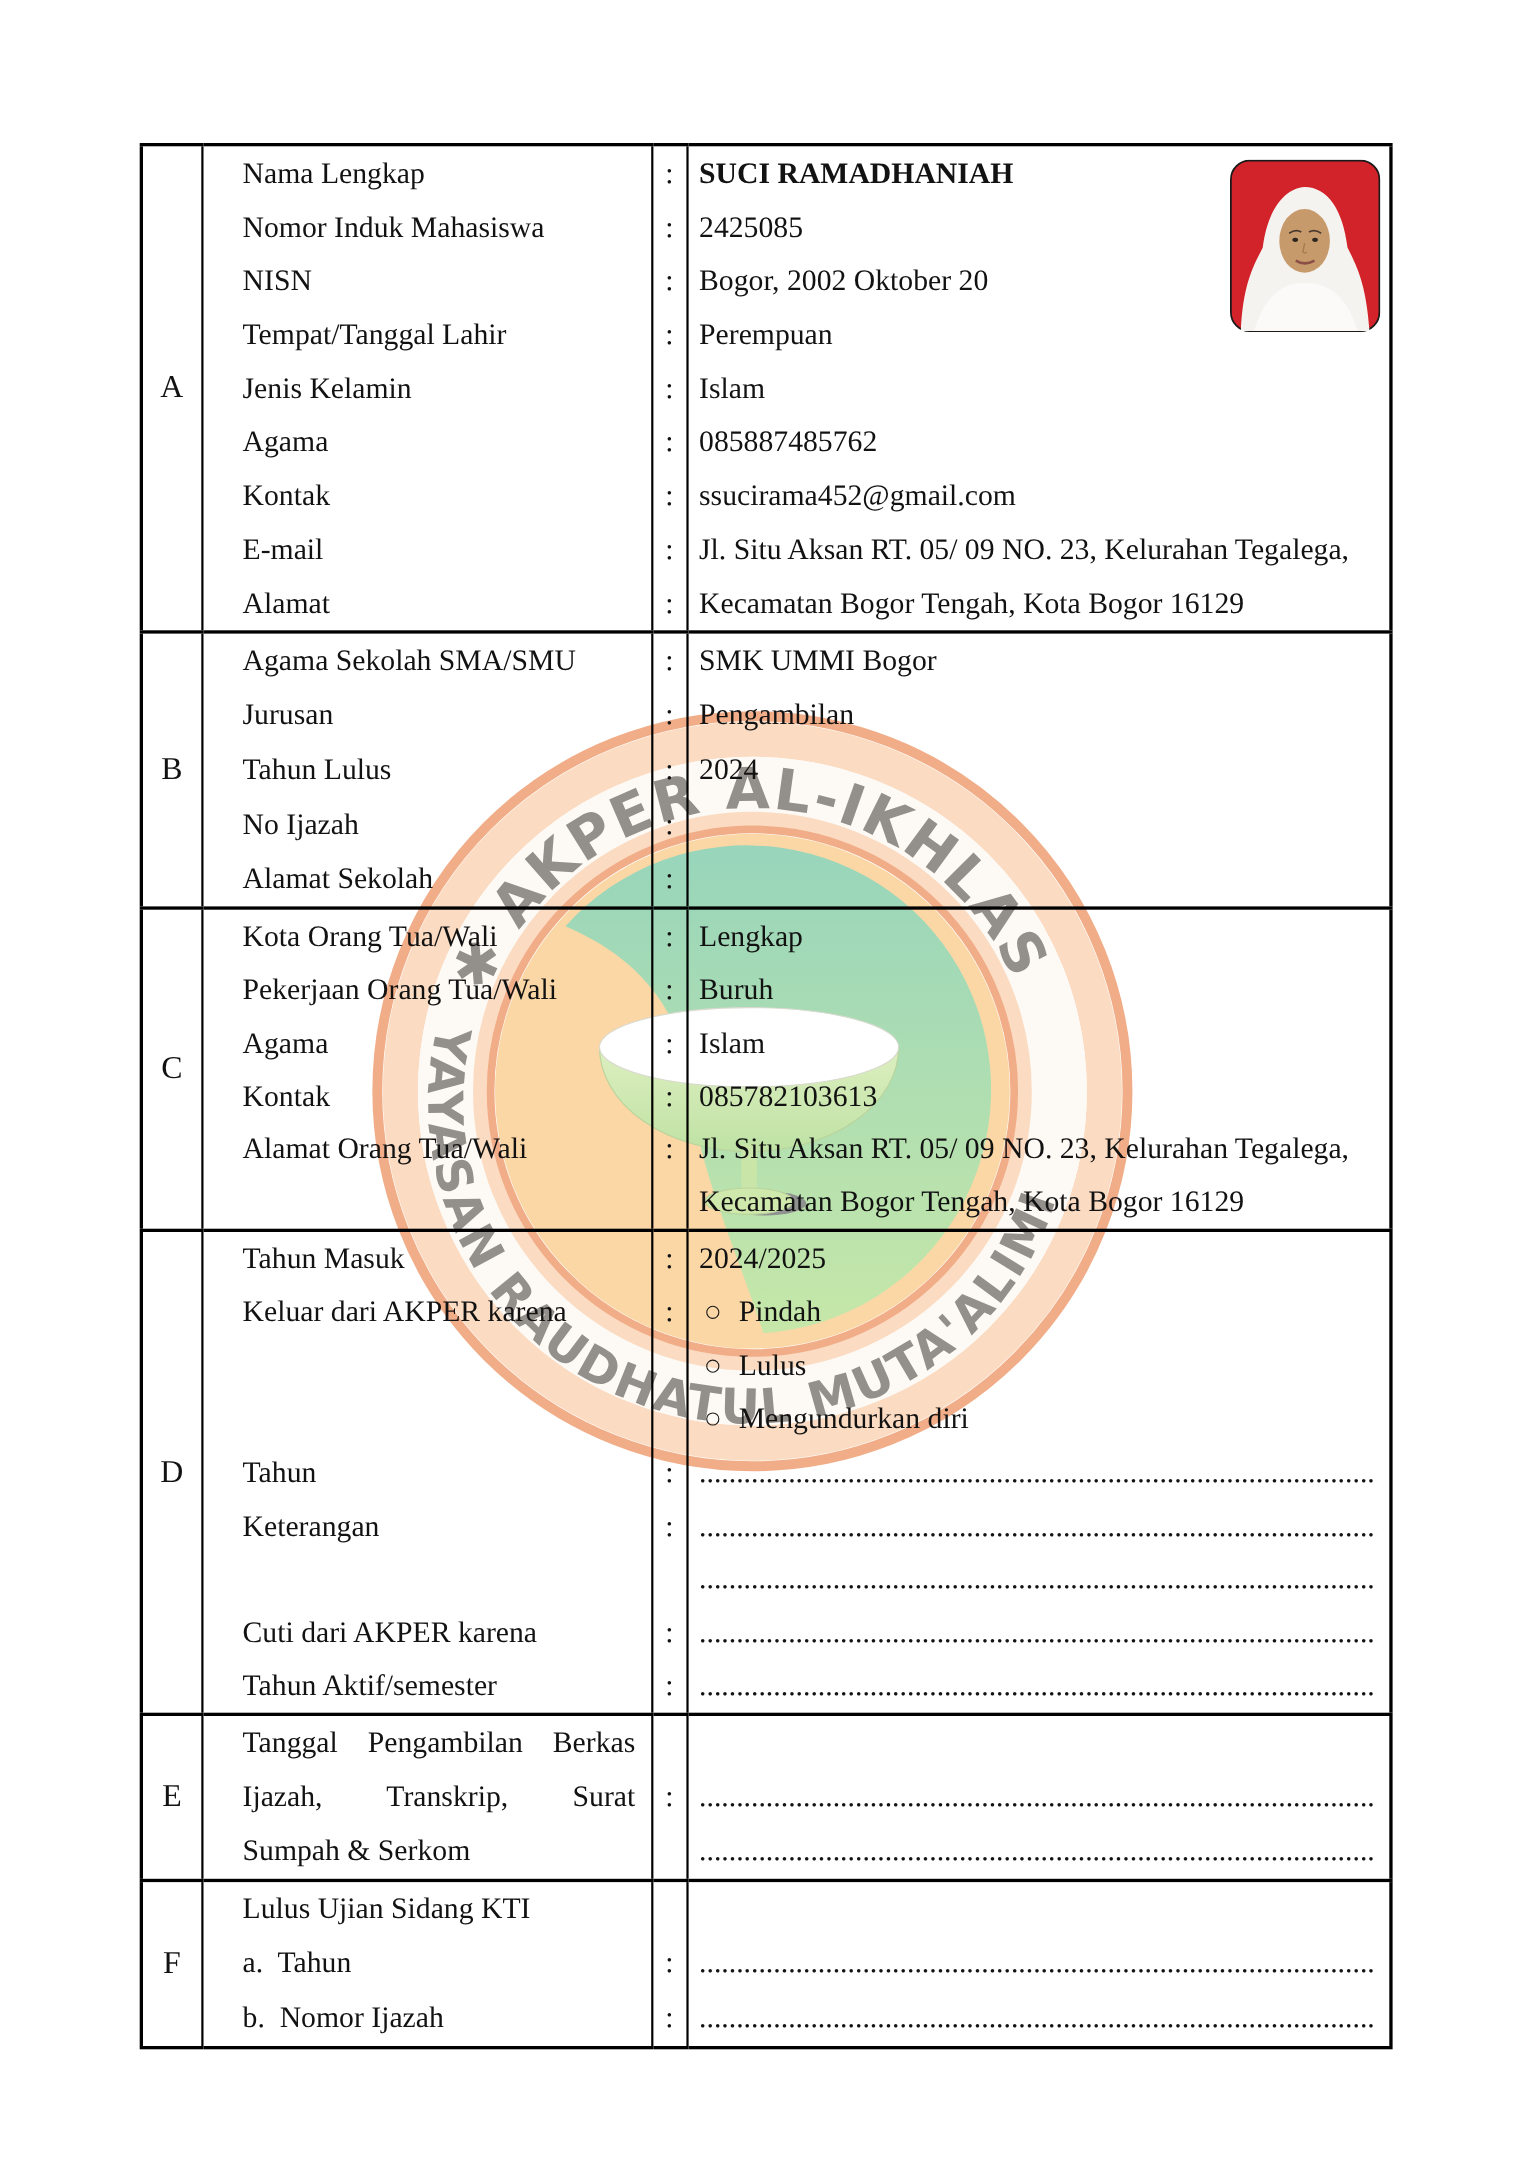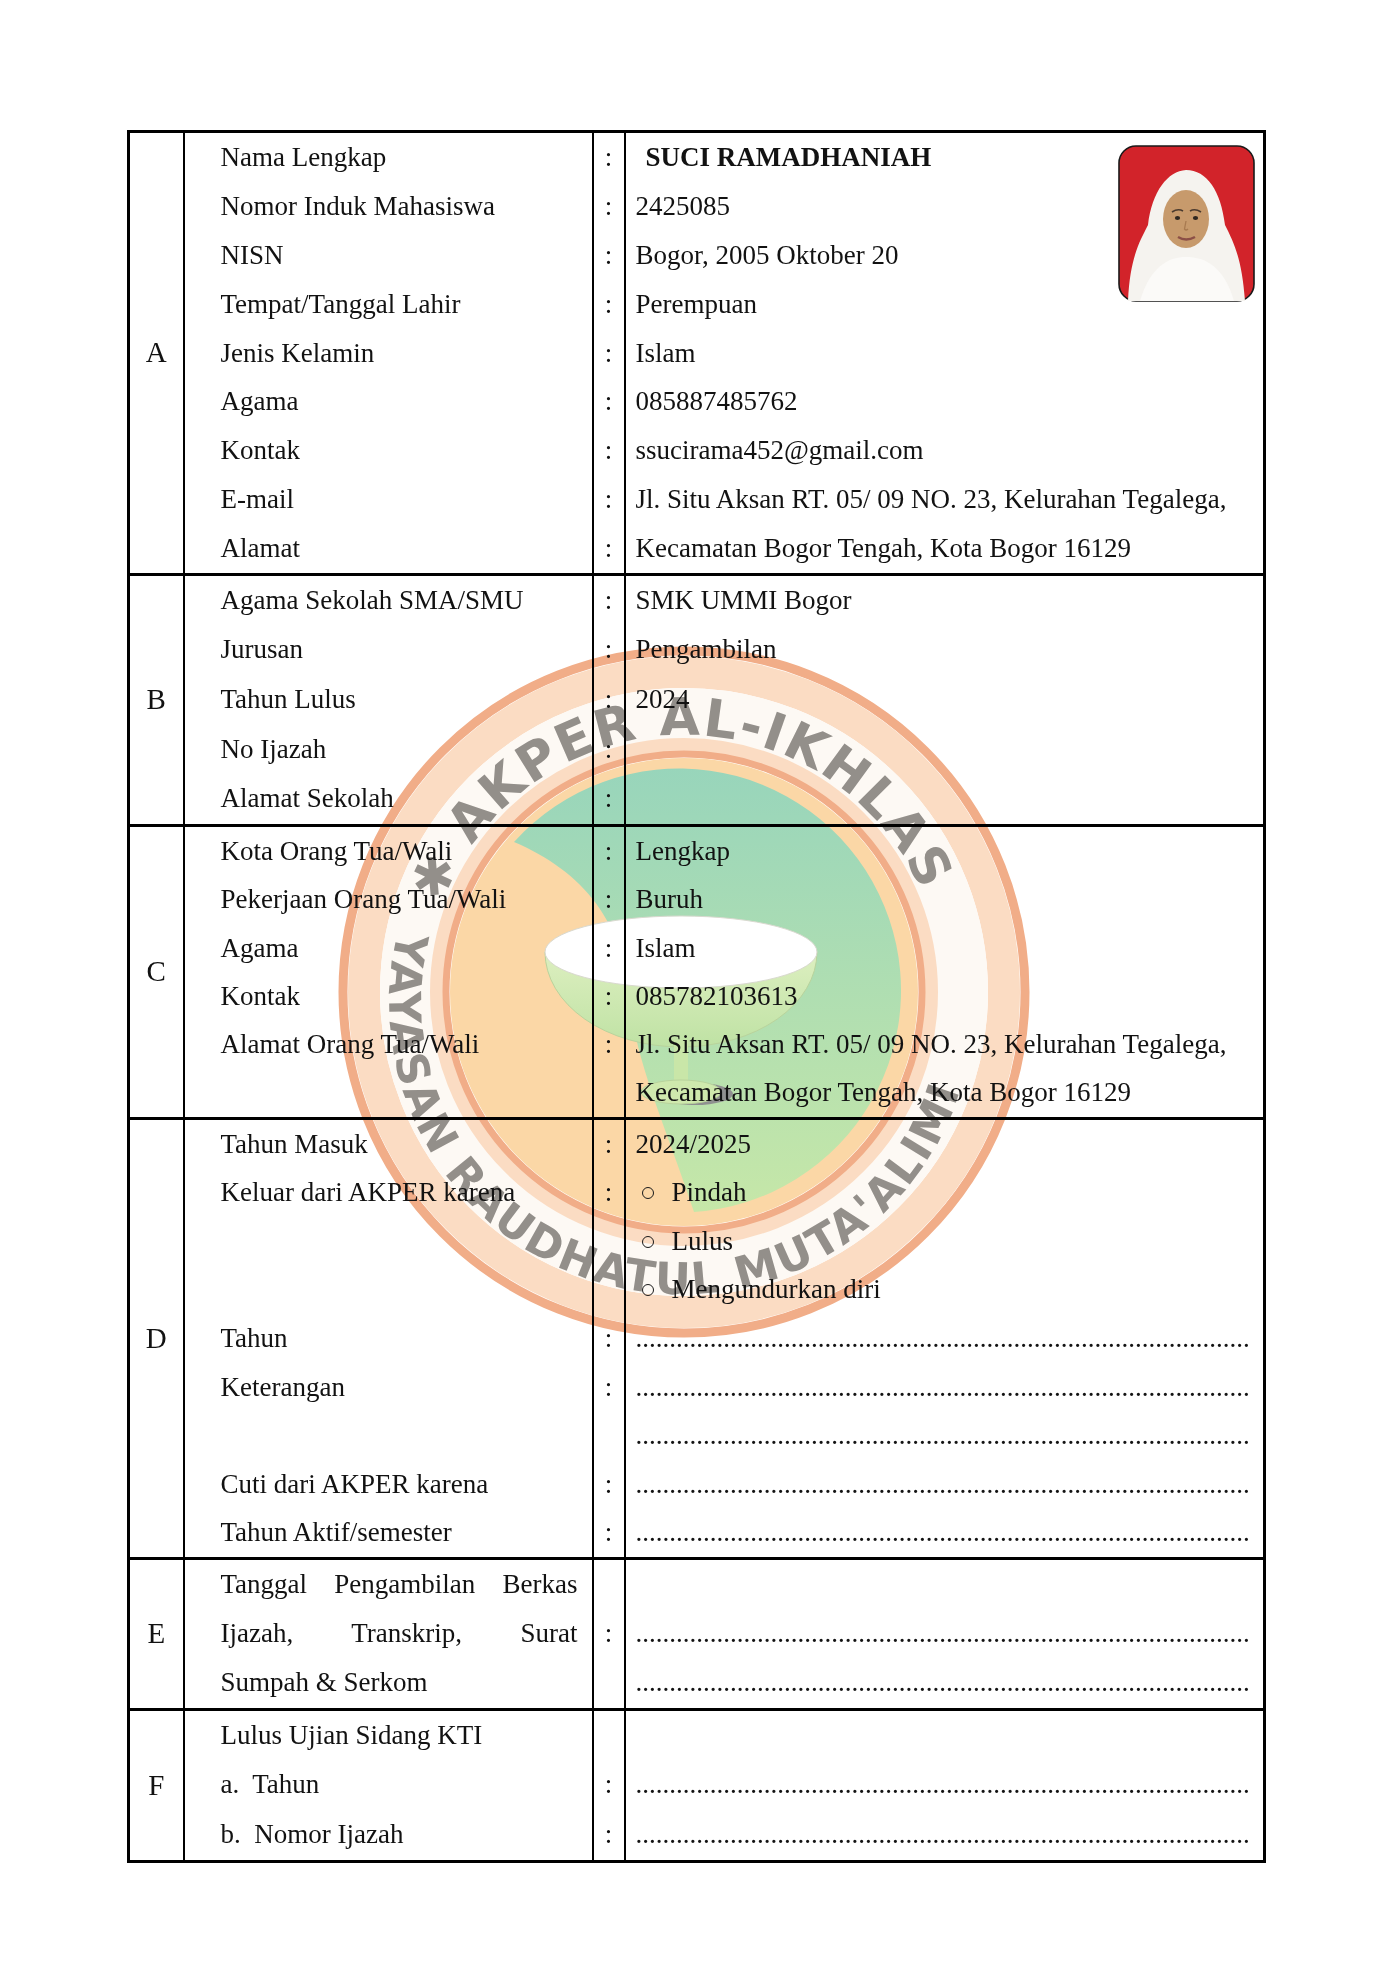--- a/index.html
+++ b/index.html
@@ -10,21 +10,21 @@
   table.bio{position:absolute;left:127px;top:130px;width:1136px;z-index:2;
             border-collapse:collapse;table-layout:fixed;border:3px solid #000;}
   td{border:2px solid #000;border-top-width:3px;border-bottom-width:3px;
      vertical-align:top;padding:0;background:transparent;}
   td.letter{vertical-align:middle;text-align:center;font-size:29px;}
   .line{height:var(--lh,48.8px);line-height:var(--lh,48.8px);font-size:27px;white-space:pre;overflow:hidden;}
   td.labels .line{padding-left:36px;padding-right:14px;white-space:pre-wrap;}
   td.labels .line.just{white-space:normal;text-align:justify;text-align-last:justify;}
   td.colons .line{text-align:center;}
   td.values .line{padding-left:10px;padding-right:12px;}
-  .bold{font-weight:bold;margin-left:10px;}
+  .bold{font-weight:bold;}
   .bullet{display:inline-block;width:10px;height:10px;border:1.8px solid #1a1a1a;border-radius:50%;
           margin-right:18px;margin-left:6px;vertical-align:2px;}
   .dotfill{display:block;overflow:hidden;white-space:nowrap;height:100%;}
 </style>
 </head>
 <body>
 
 <div class="sheet">
 
   <svg class="watermark" viewBox="0 0 700 700" xmlns="http://www.w3.org/2000/svg">
@@ -113,21 +113,21 @@
             <div class="line" style="--lh: 48.89px;">:</div>
             <div class="line" style="--lh: 48.89px;">:</div>
             <div class="line" style="--lh: 48.89px;">:</div>
             <div class="line" style="--lh: 48.89px;">:</div>
             <div class="line" style="--lh: 48.89px;">:</div>
             <div class="line" style="--lh: 48.89px;">:</div>
           </td>
           <td class="values">
             <div class="line bold" style="--lh: 48.89px;">SUCI RAMADHANIAH</div>
             <div class="line" style="--lh: 48.89px;">2425085</div>
-            <div class="line" style="--lh: 48.89px;">Bogor, 2005 Oktober 20</div>
+            <div class="line" style="--lh: 48.89px;">Bogor, 2002 Oktober 20</div>
             <div class="line" style="--lh: 48.89px;">Perempuan</div>
             <div class="line" style="--lh: 48.89px;">Islam</div>
             <div class="line" style="--lh: 48.89px;">085887485762</div>
             <div class="line" style="--lh: 48.89px;">ssucirama452@gmail.com</div>
             <div class="line" style="--lh: 48.89px;">Jl. Situ Aksan RT. 05/ 09 NO. 23, Kelurahan Tegalega,</div>
             <div class="line" style="--lh: 48.89px;">Kecamatan Bogor Tengah, Kota Bogor 16129</div>
           </td>
         </tr>
         <tr style="height: 248px;">
           <td class="letter">B</td>

